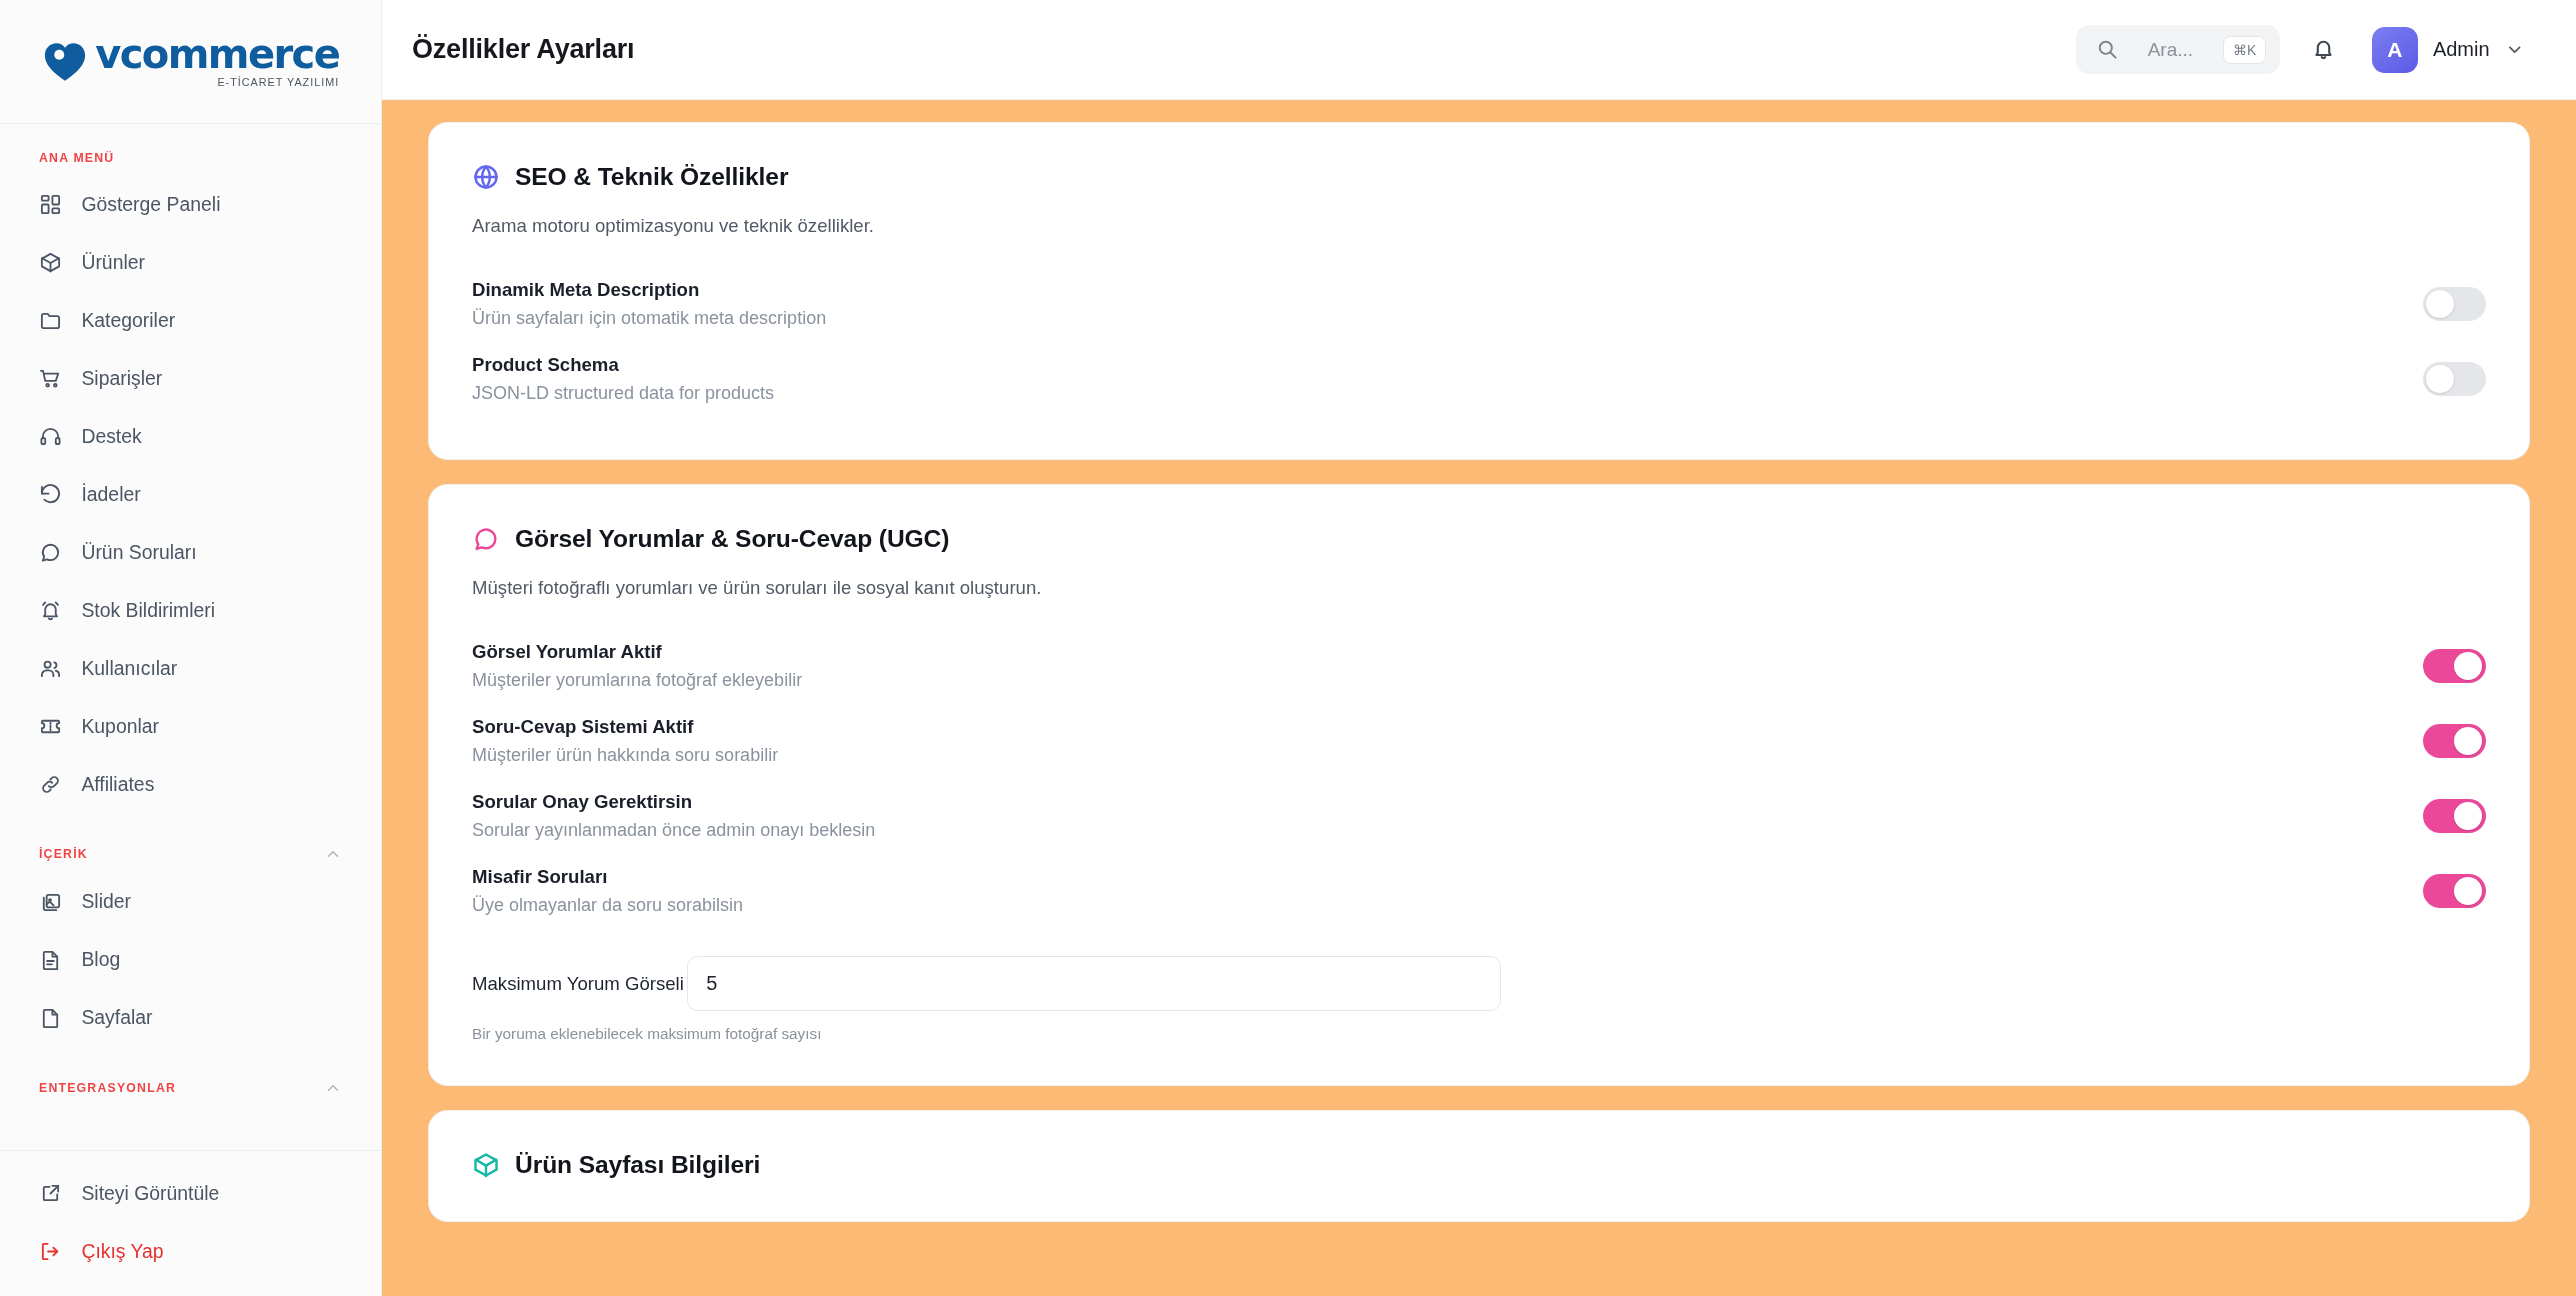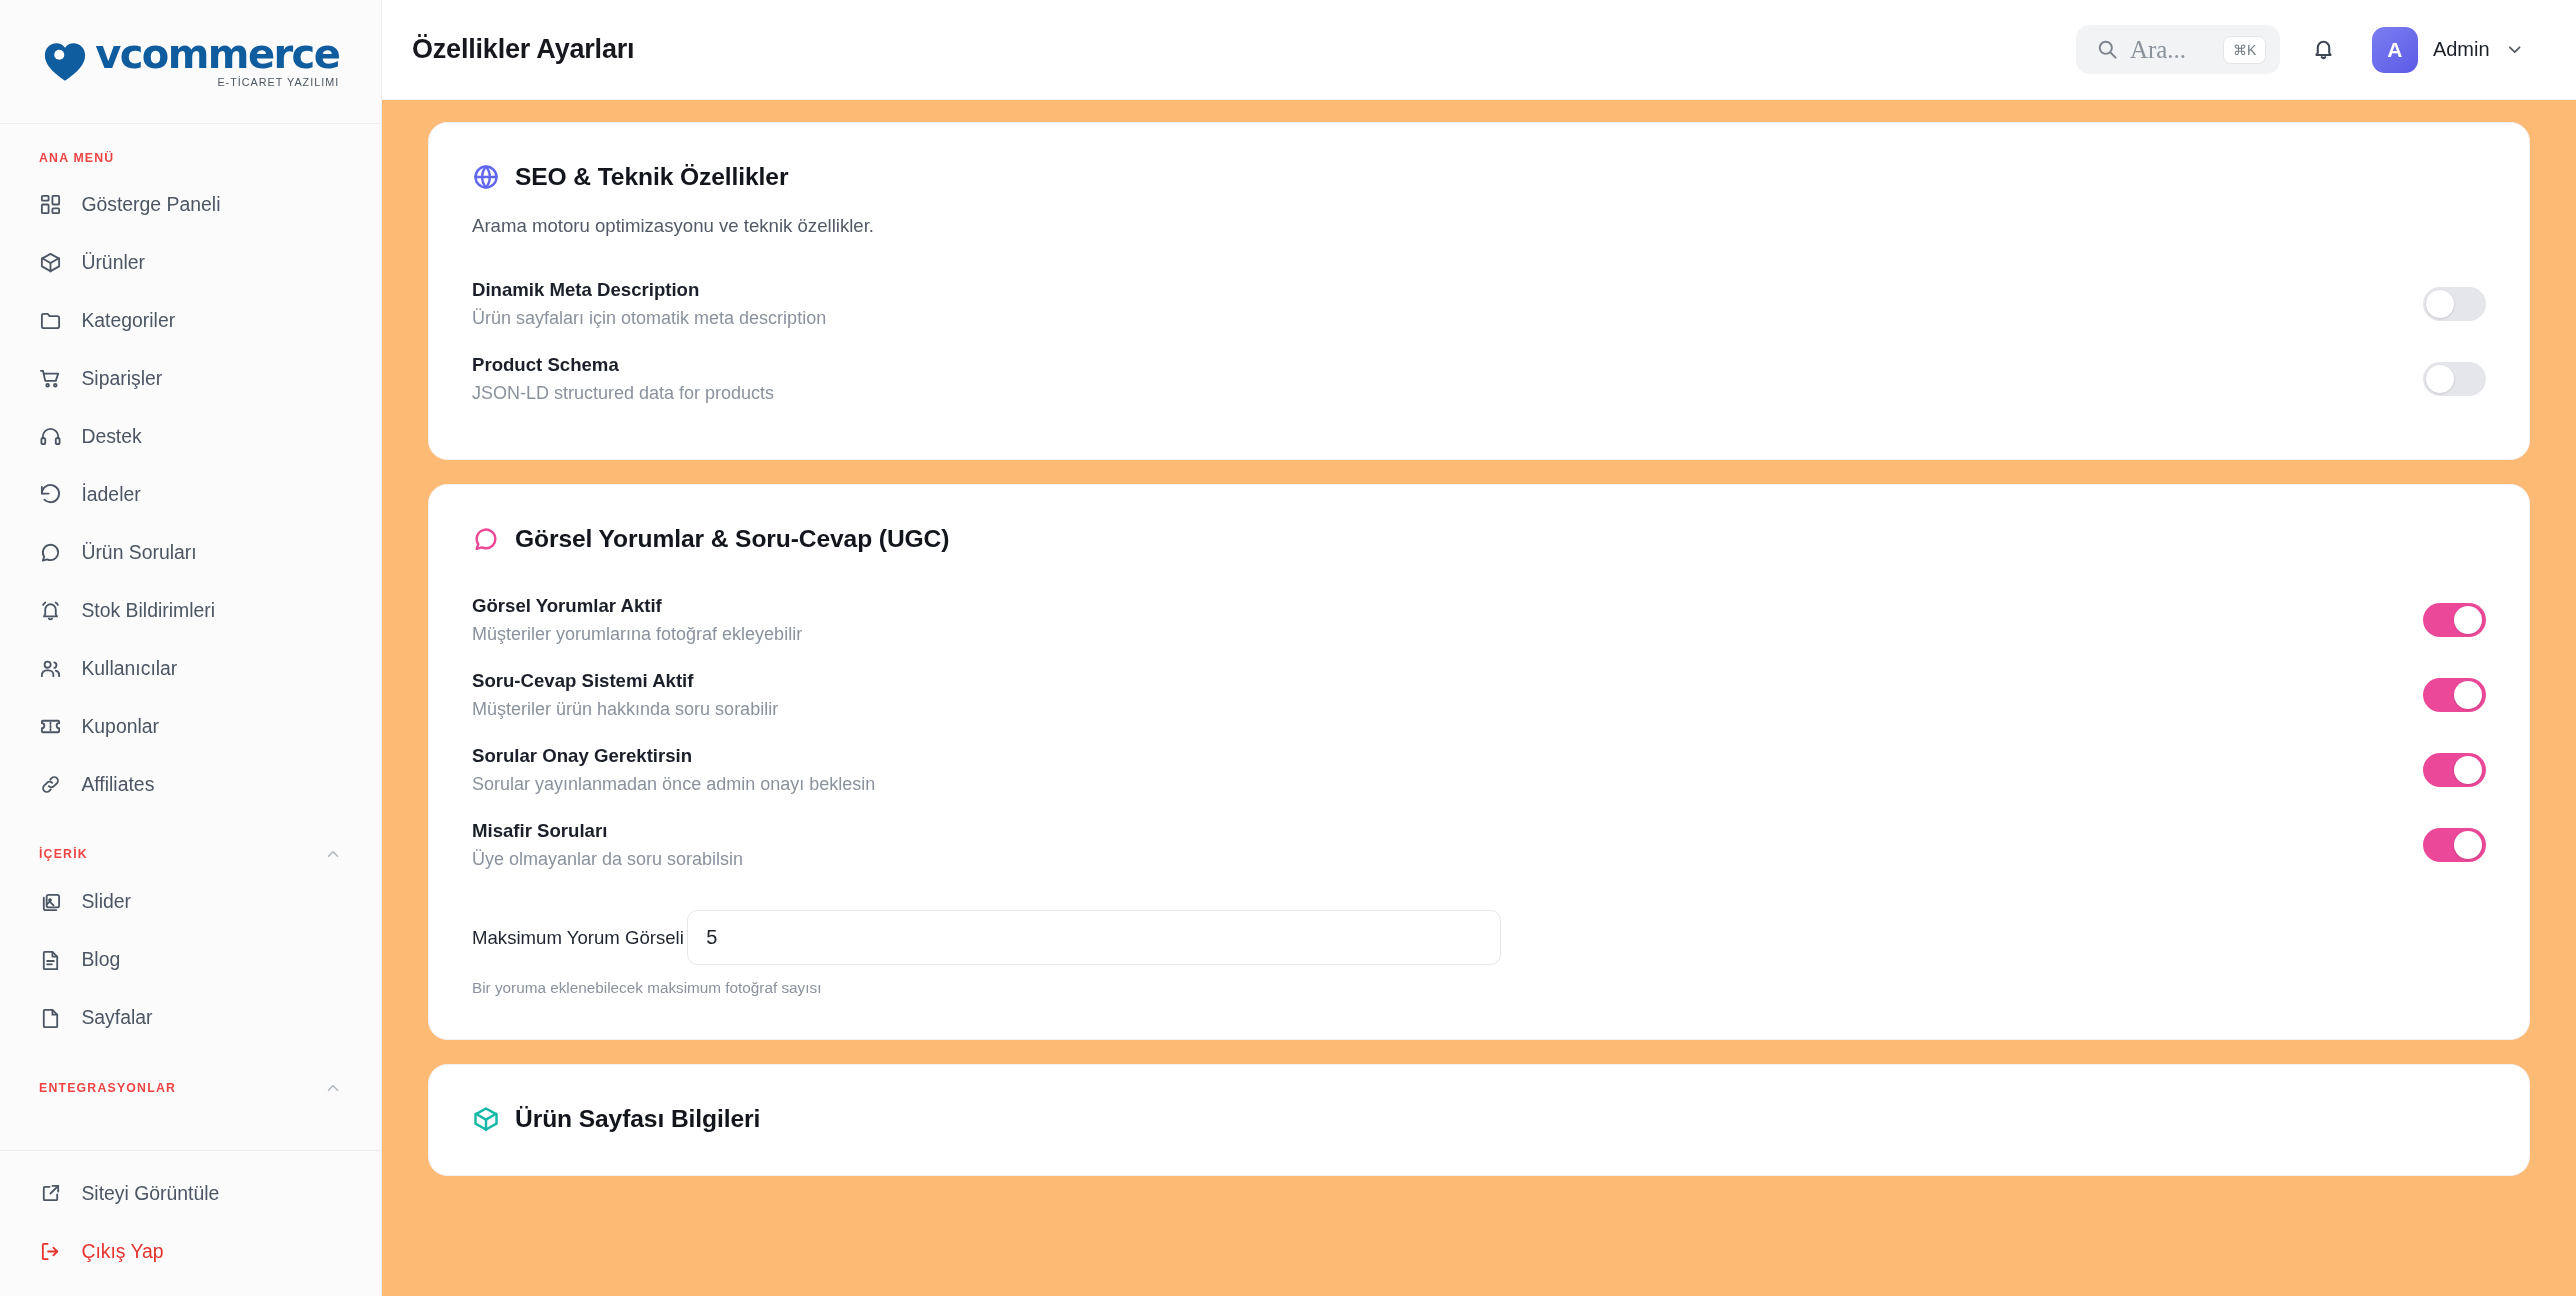--- a/index.html
+++ b/index.html
@@ -77,21 +77,21 @@
 
   .searchbox {
     display: flex; align-items: center; gap: 12px;
     background: #f2f3f5; border-radius: 13.4px;
     height: 49px; padding: 0 13.4px 0 19.4px; min-width: 173px;
   }
   .searchbox .mag { width: 22.4px; height: 22.4px; flex: 0 0 22.4px; color: #7b838d; }
   .searchbox .mag svg { width: 22.4px; height: 22.4px; stroke: currentColor; fill: none; stroke-width: 2.1; stroke-linecap: round; }
   .search-input {
     border: 0; background: transparent; outline: none;
-    font-family: Liberation Serif, serif; font-size: 25px; color: #3c4450; width: 81px;
+    font-family: Liberation Sans, sans-serif; font-size: 19px; color: #3c4450; width: 81px; text-align: center;
   }
   .search-input::placeholder { color: #8a929c; }
   .kbd {
     background: #ffffff; border: 0.7px solid #e3e5e8; border-radius: 7.5px;
     font-size: 14px; color: #767e89; padding: 6px 9px; line-height: 1;
     font-family: "Liberation Sans", sans-serif;
   }
   .bell-btn { width: 43px; height: 43px; display: flex; align-items: center; justify-content: center; color: #3d4652; cursor: pointer; border-radius: 10.4px; }
   .bell-btn svg { width: 25px; height: 25px; stroke: currentColor; fill: none; stroke-width: 2; stroke-linecap: round; stroke-linejoin: round; }
   .user-chip { display: flex; align-items: center; gap: 15px; cursor: pointer; padding: 4.5px 6px 4.5px 4.5px; border-radius: 12px; }
@@ -461,20 +461,21 @@
 
       <section class="card">
         <div class="card-head">
           <span class="sec-ico ico-pink">
             <svg viewBox="0 0 24 24">
                 <path d="M20 12a8 8 0 0 1-8 8 8.6 8.6 0 0 1-3.6-.8L4 20.5l1.4-4A8 8 0 1 1 20 12z"></path>
               </svg>
           </span>
           <h2 class="card-title">Görsel Yorumlar &amp; Soru-Cevap (UGC)</h2>
         </div>
+        <p class="card-desc">Müşteri fotoğraflı yorumları ve ürün soruları ile sosyal kanıt oluşturun.</p>
 
         <div class="rows">
           <div class="setting-row">
             <div class="setting-texts">
               <div class="setting-label">Görsel Yorumlar Aktif</div>
               <div class="setting-sub">Müşteriler yorumlarına fotoğraf ekleyebilir</div>
             </div>
             <div class="toggle on">
               <span class="knob"></span>
             </div>

